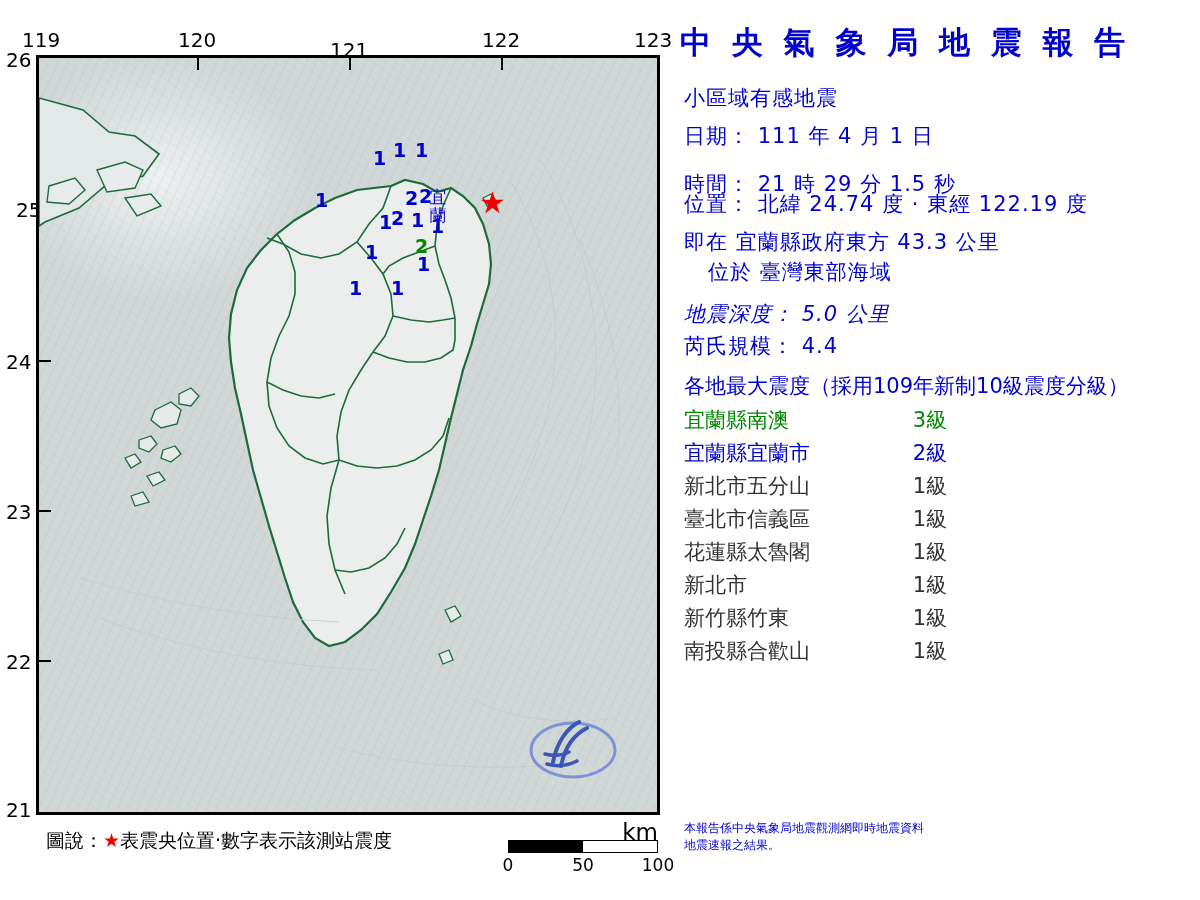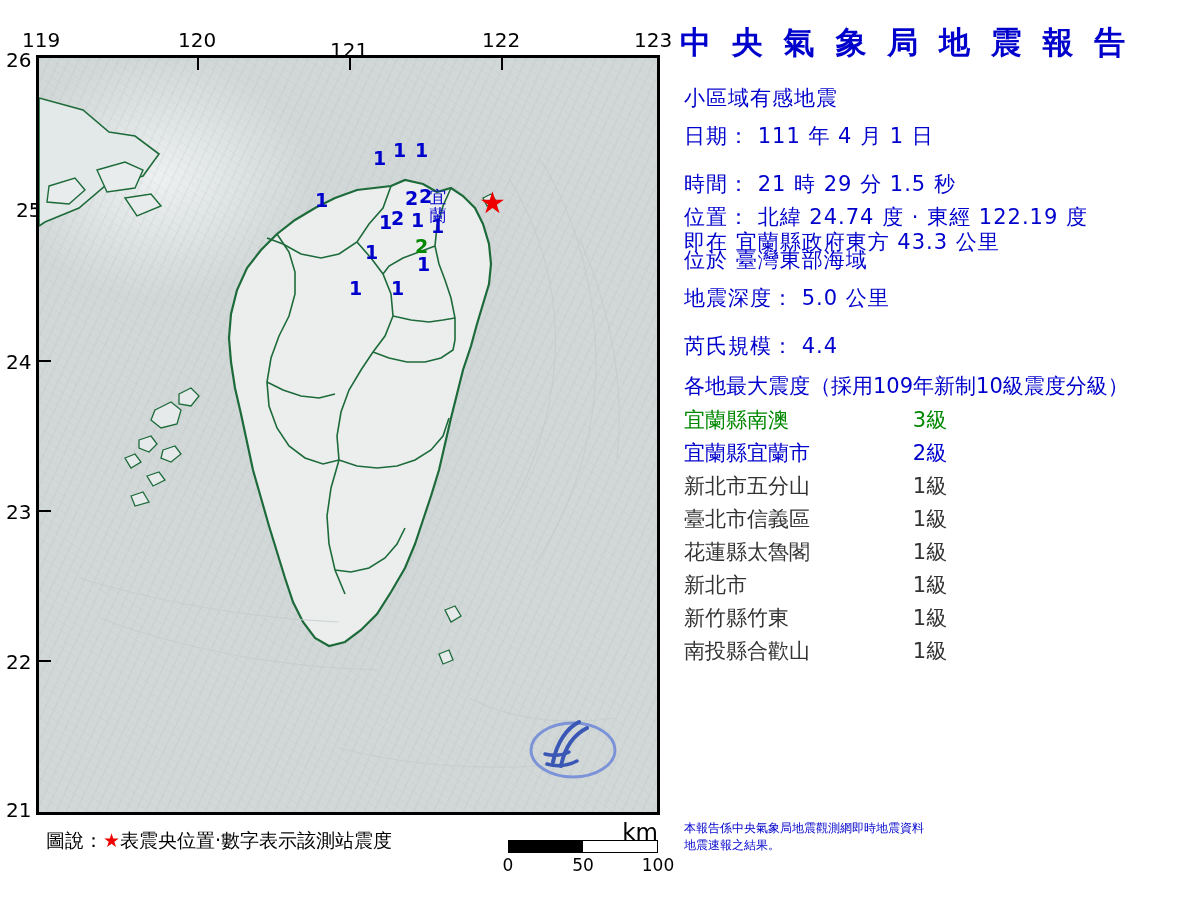--- a/index.html
+++ b/index.html
@@ -358,24 +358,24 @@
       </div>
     </div>
   </div>
 
   <div id="report">
     <div id="report-title">中 央 氣 象 局 地 震 報 告</div>
 
     <div class="rline" style="top:84px;">小區域有感地震</div>
     <div class="rline" style="top:122px;">日期： 111 年 4 月 1 日</div>
     <div class="rline" style="top:170px;">時間： 21 時 29 分 1.5 秒</div>
-    <div class="rline" style="top:203px;">位置： 北緯 24.74 度 · 東經 122.19 度</div>
+    <div class="rline" style="top:190px;">位置： 北緯 24.74 度 · 東經 122.19 度</div>
     <div class="rline" style="top:228px;">即在 宜蘭縣政府東方 43.3 公里</div>
-    <div class="rline" style="top:246px;">位於 臺灣東部海域</div>
-    <div class="rline" style="top:284px;">地震深度： 5.0 公里</div>
+    <div class="rline" style="top:258px;margin-left:24px;">位於 臺灣東部海域</div>
+    <div class="rline" style="top:300px;font-style:italic;">地震深度： 5.0 公里</div>
     <div class="rline" style="top:332px;">芮氏規模： 4.4</div>
 
     <div id="intensity-heading">各地最大震度（採用109年新制10級震度分級）</div>
 
     <table id="intensity-table">
       <tbody>
         <tr>
           <td class="lv3">宜蘭縣南澳</td>
           <td class="level lv3">3級</td>
         </tr>

